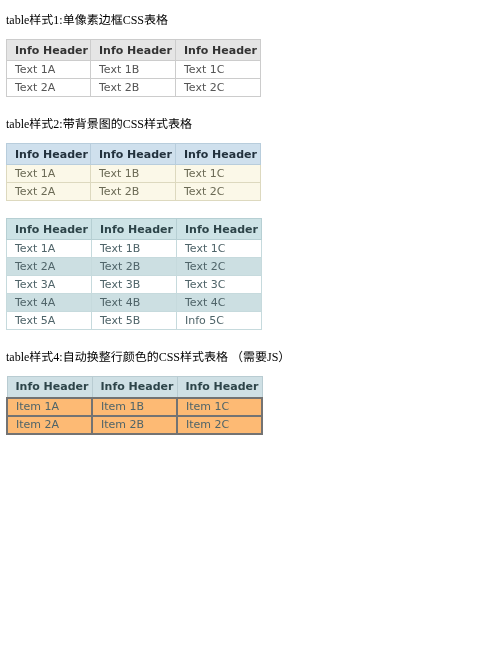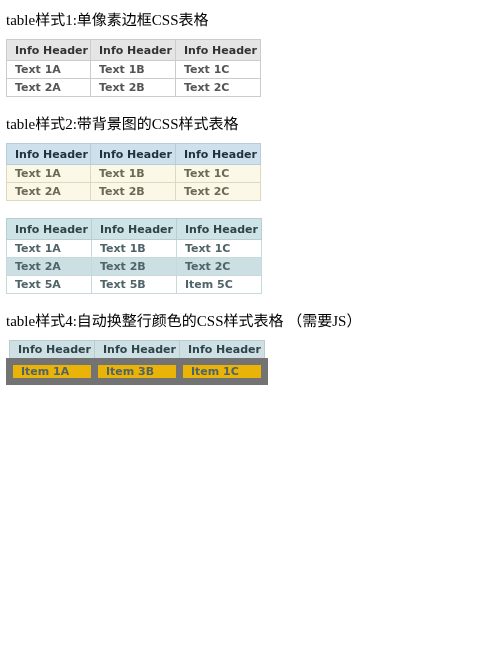--- a/index.html
+++ b/index.html
@@ -20,21 +20,21 @@
     padding: 10px 0 0 6px;
     box-sizing: border-box;
   }
 
   .section {
     margin: 0;
   }
 
   .section-heading {
     font-family: "Liberation Serif", "DejaVu Serif", serif;
-    font-size: 15px;
+    font-size: 12px;
     font-weight: normal;
     line-height: 20px;
     color: #000000;
     margin: 0 0 9px 0;
     padding: 0;
     white-space: nowrap;
     letter-spacing: 0px;
   }
 
   .section + .section {
@@ -61,21 +61,21 @@
 
   table.demo th {
     height: 21px;
     font-weight: bold;
     font-size: 11px;
     color: #2b2b2b;
   }
 
   table.demo td {
     height: 18px;
-    font-weight: bold;
+    font-weight: normal;
     color: #4a4a4a;
     margin-top: 30px;
   }
 
   
   table.style1 {
     width: 254px;
     border: 1px solid #cccccc;
   }
   table.style1 th {
@@ -135,22 +135,22 @@
   table.style4 {
     width: 255px;
     border: 1px solid #b9ccd2;
   }
   table.style4 th {
     background: #cfe0e5;
     border: 1px solid #b9ccd2;
     color: #2d4449;
   }
   table.style4 td {
-    background: #eab308;
-    border: 7px solid #737373;
+    background: #fdba74;
+    border: 2px solid #737373;
     color: #4f6469;
   }
   table.style4 col.c1 { width: 85px; }
   table.style4 col.c2 { width: 85px; }
   table.style4 col.c3 { width: 85px; }
 </style>
 </head>
 <body>
 
 <div class="page">
@@ -234,23 +234,33 @@
           <td>Text 1A</td>
           <td>Text 1B</td>
           <td>Text 1C</td>
         </tr>
         <tr class="even">
           <td>Text 2A</td>
           <td>Text 2B</td>
           <td>Text 2C</td>
         </tr>
         <tr class="odd">
+          <td>Text 3A</td>
+          <td>Text 3B</td>
+          <td>Text 3C</td>
+        </tr>
+        <tr class="even">
+          <td>Text 4A</td>
+          <td>Text 4B</td>
+          <td>Text 4C</td>
+        </tr>
+        <tr class="odd">
           <td>Text 5A</td>
           <td>Text 5B</td>
-          <td>Item 5C</td>
+          <td>Info 5C</td>
         </tr>
       </tbody>
     </table>
   </section>
 
   <section class="section">
     <h2 class="section-heading">table样式4:自动换整行颜色的CSS样式表格 （需要JS）</h2>
     <table class="demo style4">
       <colgroup>
         <col class="c1">
@@ -260,20 +270,25 @@
       <thead>
         <tr>
           <th>Info Header 1</th>
           <th>Info Header 2</th>
           <th>Info Header 3</th>
         </tr>
       </thead>
       <tbody>
         <tr>
           <td>Item 1A</td>
-          <td>Item 3B</td>
+          <td>Item 1B</td>
           <td>Item 1C</td>
         </tr>
+        <tr>
+          <td>Item 2A</td>
+          <td>Item 2B</td>
+          <td>Item 2C</td>
+        </tr>
       </tbody>
     </table>
   </section>
 
 </div>
 
 </body></html>

